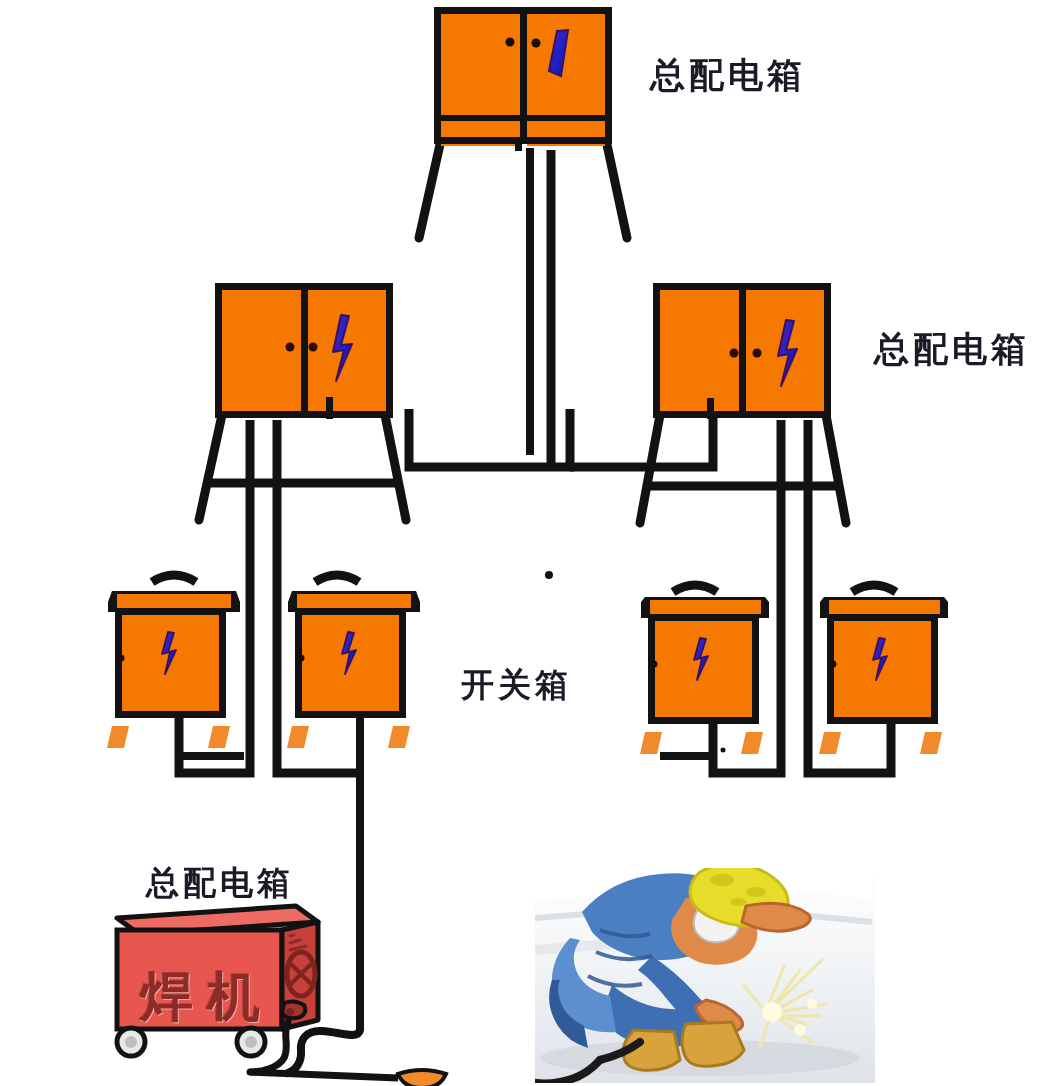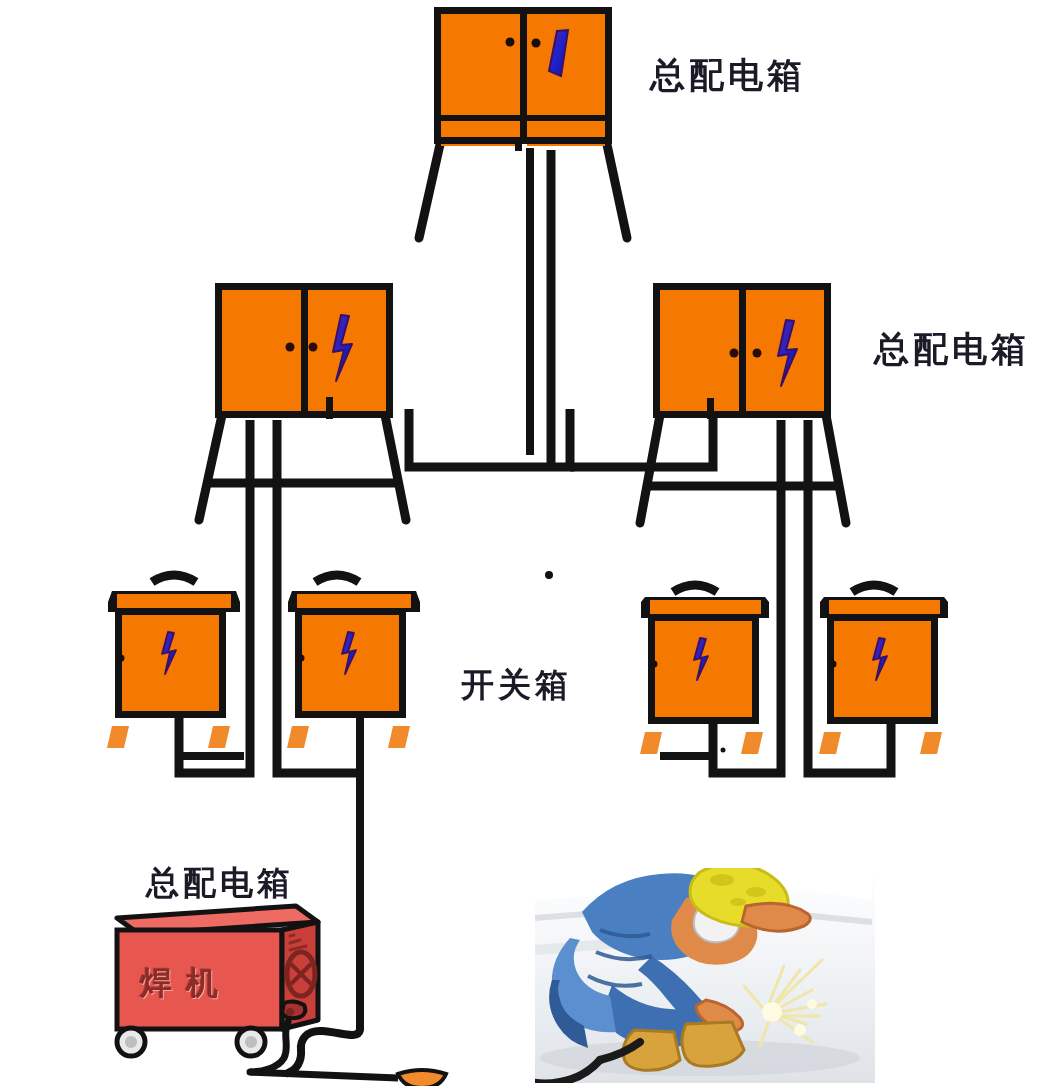--- a/index.html
+++ b/index.html
@@ -22,21 +22,21 @@
     line-height:1;
   }
   .lbl-main{font-size:35px;}
   .lbl-sub{font-size:35px;}
   .lbl-switch{font-size:33px;}
   .lbl-equip{font-size:33px;}
   .welder-text{
     position:absolute;
     font-family:"DejaVu Sans","Liberation Sans",sans-serif;
     font-weight:700;
-    font-size:32px;
+    font-size:53px;
     letter-spacing:14px;
     color:#8d2b28;
     text-shadow:1px 1px 0 #f2a9a2, -1px -1px 0 #a83b35;
     white-space:nowrap;
   }
 </style>
 </head>
 <body>
 
 <div id="stage">

